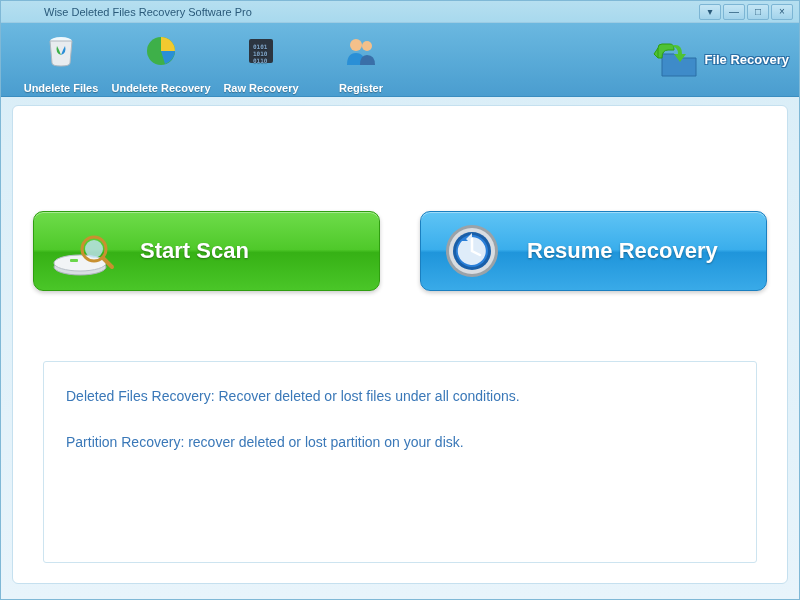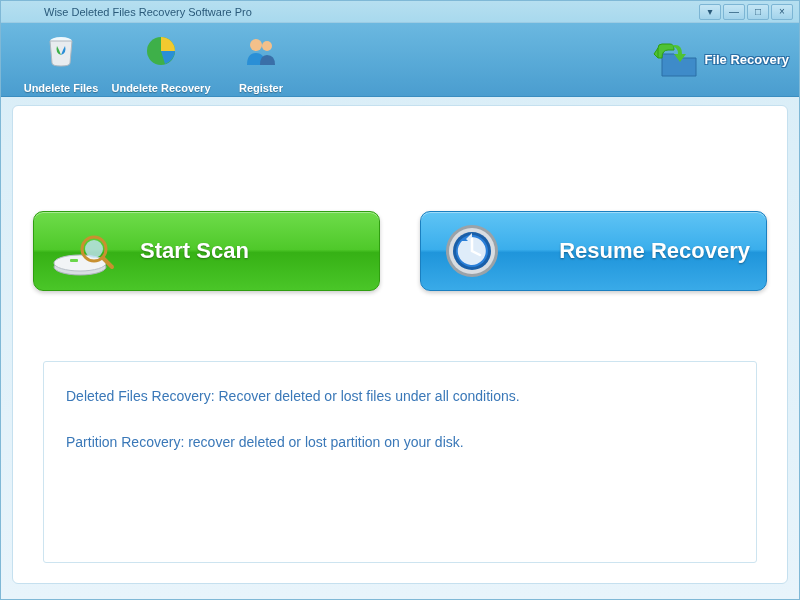--- a/index.html
+++ b/index.html
@@ -76,21 +76,20 @@
   position: relative;
   box-shadow: inset 0 1px 0 rgba(255,255,255,.4), 0 2px 4px rgba(0,0,0,.2);
 }
 .big-btn.green {
   background: linear-gradient(to bottom, #6edc4a 0%, #4fc92a 48%, #36b115 52%, #4ac628 100%);
   border: 1px solid #2f9e10;
 }
 .big-btn.blue {
   background: linear-gradient(to bottom, #5fc4f5 0%, #3aaeec 48%, #1f95db 52%, #39aae8 100%);
   border: 1px solid #1a7fc0;
-  justify-content: space-between;
 }
 .big-btn .bicon {
   width: 70px; height: 60px;
   display:flex;align-items:center;justify-content:center;
   margin-right: 20px;
 }
 .info-box {
   position: absolute;
   left: 30px; right: 30px;
   top: 255px; bottom: 20px;
@@ -130,20 +129,31 @@
   </div>
   <div class="tool-item">
     <div class="tool-icon">
       <svg width="36" height="36" viewBox="0 0 36 36">
           <circle cx="18" cy="18" r="14" fill="#3eb049"></circle>
           <path d="M18 18 L18 4 A14 14 0 0 1 32 18 Z" fill="#f2c92f"></path>
           <path d="M18 18 L32 18 A14 14 0 0 1 22 31 Z" fill="#2a8fd6"></path>
         </svg>
     </div>
     <span>Undelete Recovery</span>
+  </div>
+  <div class="tool-item">
+    <div class="tool-icon">
+      <svg width="36" height="36" viewBox="0 0 36 36">
+          <rect x="6" y="6" width="24" height="24" rx="2" fill="#2c3540"></rect>
+          <text x="10" y="16" font-size="6" fill="#7fa5c8" font-family="monospace">0101</text>
+          <text x="10" y="23" font-size="6" fill="#7fa5c8" font-family="monospace">1010</text>
+          <text x="10" y="30" font-size="6" fill="#7fa5c8" font-family="monospace">0110</text>
+        </svg>
+    </div>
+    <span>Raw Recovery</span>
   </div>
   <div class="tool-item">
     <div class="tool-icon">
       <svg width="36" height="36" viewBox="0 0 36 36">
           <circle cx="13" cy="12" r="6" fill="#f4c08a"></circle>
           <path d="M4 32 Q4 20 13 20 Q22 20 22 32 Z" fill="#2a8fd6"></path>
           <circle cx="24" cy="13" r="5" fill="#f4c08a"></circle>
           <path d="M17 32 Q17 22 24 22 Q32 22 32 32 Z" fill="#3a6fa8"></path>
         </svg>
     </div>

